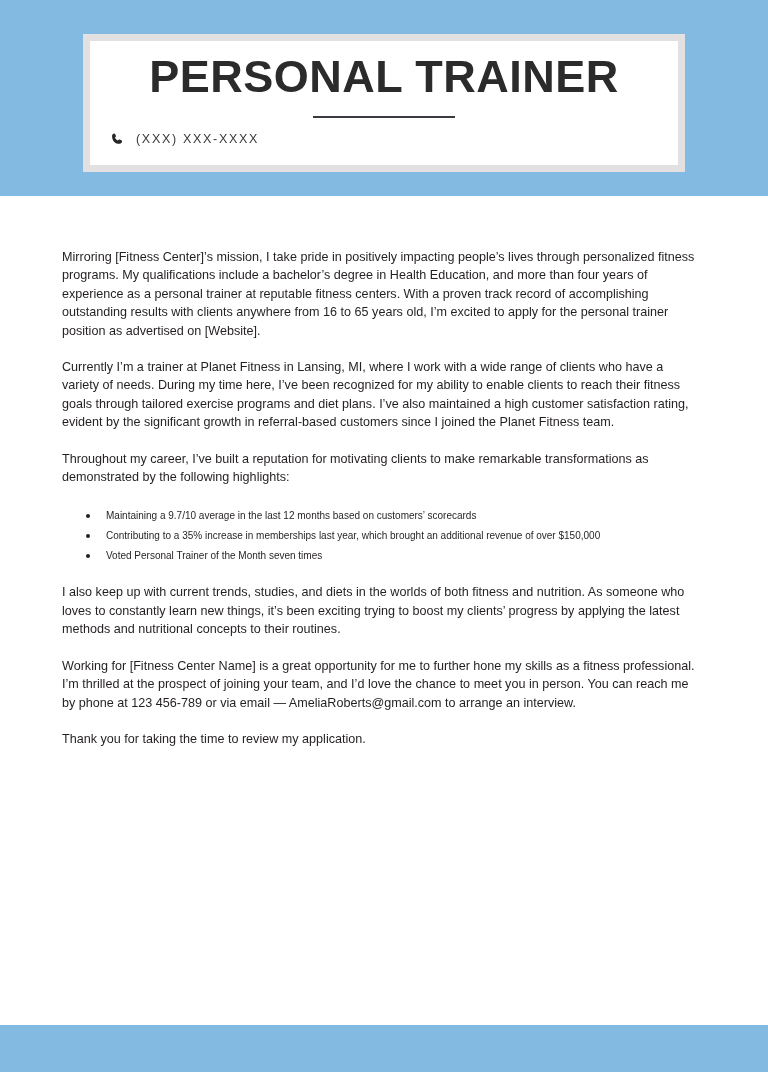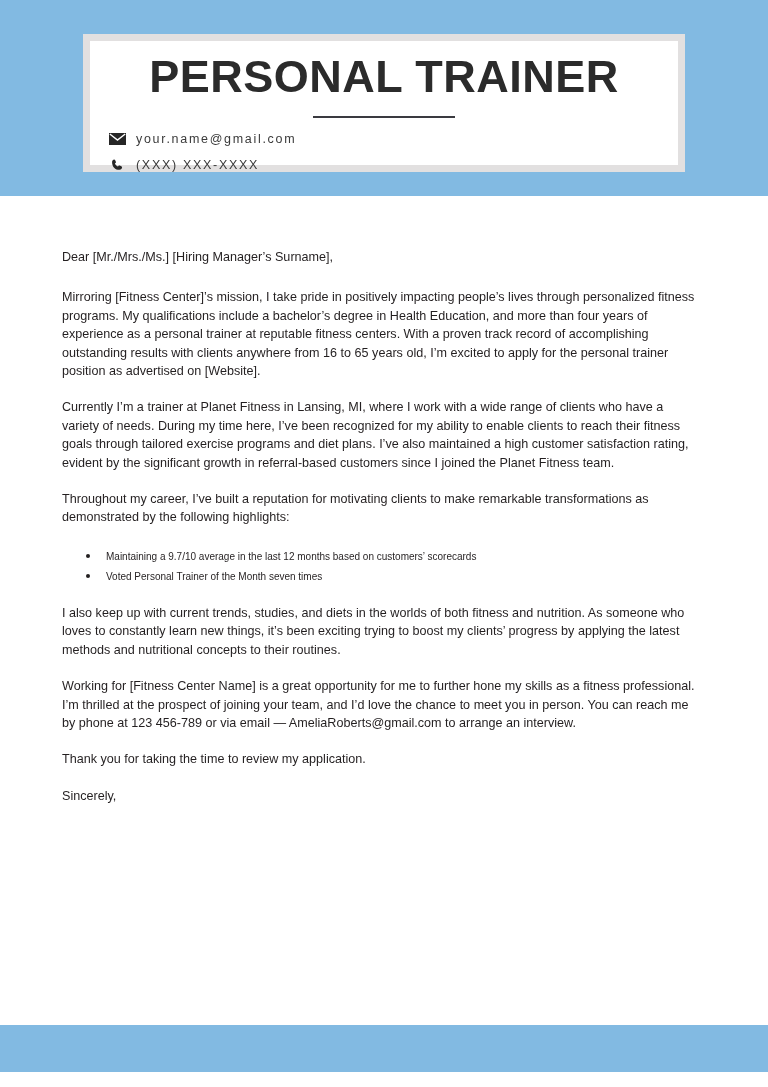--- a/index.html
+++ b/index.html
@@ -196,66 +196,56 @@
 
   <div class="header-card">
     <div class="header-card-inner">
 
       <div class="doc-title">PERSONAL TRAINER</div>
 
       <div class="title-divider"></div>
 
       <div class="contact-left">
 
-        <div class="contact-row">
-          <span class="contact-icon">
-            <svg width="17" height="12" viewBox="0 0 17 12" aria-hidden="true">
-              <rect x="0.5" y="0.5" width="16" height="11" fill="#262626" stroke="#262626"></rect>
-              <path d="M0.8 1 L8.5 7 L16.2 1" fill="none" stroke="#ffffff" stroke-width="1.4"></path>
-            </svg>
-          </span>
-          <span class="contact-text">your.name@gmail.com</span>
-        </div>
 
         <div class="contact-row">
           <span class="contact-icon">
             <svg width="15" height="15" viewBox="0 0 24 24" aria-hidden="true">
               <path fill="#262626" d="M6.6 2.2c.8 0 1.4.5 1.7 1.2l1.1 2.6c.3.7.1 1.5-.5 2l-1.1.9c1 2.1 2.7 3.8 4.8 4.8l.9-1.1c.5-.6 1.3-.8 2-.5l2.6 1.1c.7.3 1.2.9 1.2 1.7 0 2.2-1.8 4-4 4C8.2 18.9 3.3 14 3.3 6.2c0-2.2 1.8-4 3.3-4z"></path>
             </svg>
           </span>
           <span class="contact-text">(XXX) XXX-XXXX</span>
         </div>
 
       </div>
 
 
     </div>
   </div>
 
   <div class="body-area">
 
-    <p class="para salutation">Dear [Mr./Mrs./Ms.] [Hiring Manager’s Surname],</p>
 
     <p class="para">Mirroring [Fitness Center]’s mission, I take pride in positively impacting people’s lives through personalized fitness programs. My qualifications include a bachelor’s degree in Health Education, and more than four years of experience as a personal trainer at reputable fitness centers. With a proven track record of accomplishing outstanding results with clients anywhere from 16 to 65 years old, I’m excited to apply for the personal trainer position as advertised on [Website].</p>
 
     <p class="para">Currently I’m a trainer at Planet Fitness in Lansing, MI, where I work with a wide range of clients who have a variety of needs. During my time here, I’ve been recognized for my ability to enable clients to reach their fitness goals through tailored exercise programs and diet plans. I’ve also maintained a high customer satisfaction rating, evident by the significant growth in referral-based customers since I joined the Planet Fitness team.</p>
 
     <p class="para tight">Throughout my career, I’ve built a reputation for motivating clients to make remarkable transformations as demonstrated by the following highlights:</p>
 
     <ul class="bullet-list">
       <li>Maintaining a 9.7/10 average in the last 12 months based on customers’ scorecards</li>
+      <li>Contributing to a 35% increase in memberships last year, which brought an additional revenue of over $150,000</li>
       <li>Voted Personal Trainer of the Month seven times</li>
     </ul>
 
     <p class="para">I also keep up with current trends, studies, and diets in the worlds of both fitness and nutrition. As someone who loves to constantly learn new things, it’s been exciting trying to boost my clients’ progress by applying the latest methods and nutritional concepts to their routines.</p>
 
     <p class="para">Working for [Fitness Center Name] is a great opportunity for me to further hone my skills as a fitness professional. I’m thrilled at the prospect of joining your team, and I’d love the chance to meet you in person. You can reach me by phone at 123 456-789 or via email — AmeliaRoberts@gmail.com to arrange an interview.</p>
 
     <p class="para">Thank you for taking the time to review my application.</p>
 
-    <p class="para signoff">Sincerely,</p>
 
 
   </div>
 
   <div class="band-bottom"></div>
 
 </div>
 
 </body></html>

